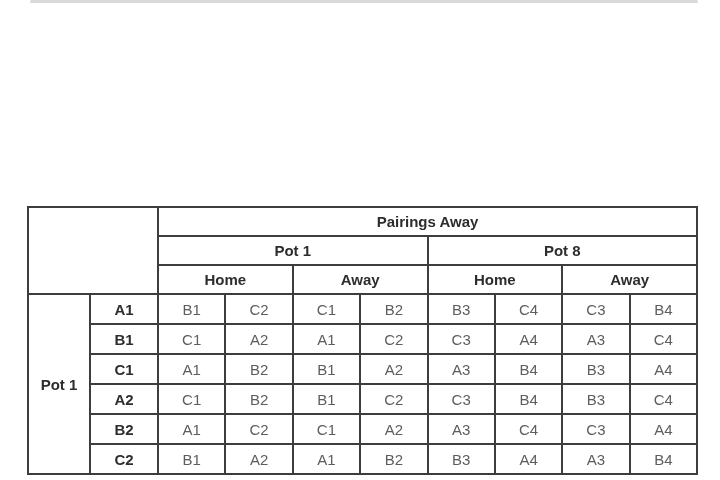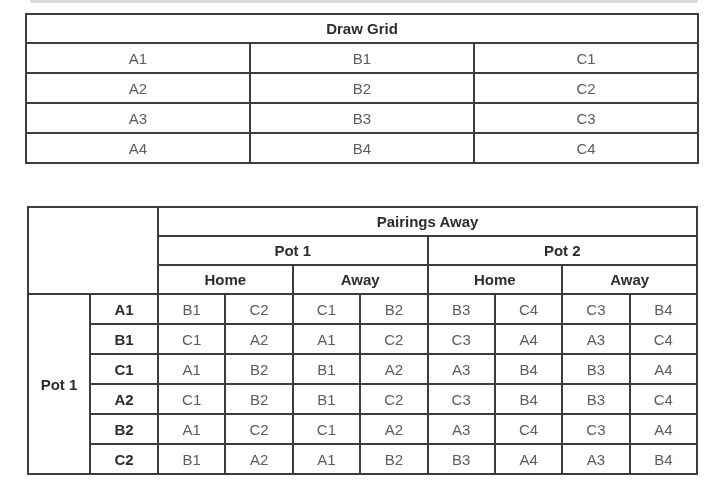--- a/index.html
+++ b/index.html
@@ -37,47 +37,20 @@
   .col-potlabel{width:62px;}
   .col-rowlabel{width:68px;}
 </style>
 </head>
 <body>
 
 <div class="stage">
 
   <div class="top-artifact"></div>
 
-  <table class="draw-grid">
-    <tbody>
-        <tr class="title-row">
-      <th colspan="3">Draw Grid</th>
-    </tr>
-    <tr class="data-row">
-      <td>A1</td>
-      <td>B1</td>
-      <td>C1</td>
-    </tr>
-    <tr class="data-row">
-      <td>A2</td>
-      <td>B2</td>
-      <td>C2</td>
-    </tr>
-    <tr class="data-row">
-      <td>A3</td>
-      <td>B3</td>
-      <td>C3</td>
-    </tr>
-    <tr class="data-row">
-      <td>A4</td>
-      <td>B4</td>
-      <td>C4</td>
-    </tr>
-  </tbody>
-    </table>
 
   <table class="pairings-grid">
     <colgroup>
       <col class="col-potlabel">
         <col class="col-rowlabel">
       <col>
         <col>
         <col>
         <col>
         <col>
@@ -85,21 +58,21 @@
         <col>
         <col>
     </colgroup>
     <tbody>
         <tr class="head-row">
       <th colspan="2" rowspan="3"></th>
       <th colspan="8">Pairings Away</th>
     </tr>
     <tr class="head-row">
       <th colspan="4">Pot 1</th>
-      <th colspan="4">Pot 2</th>
+      <th colspan="4">Pot 8</th>
     </tr>
     <tr class="head-row">
       <th colspan="2">Home</th>
       <th colspan="2">Away</th>
       <th colspan="2">Home</th>
       <th colspan="2">Away</th>
     </tr>
     <tr class="data-row">
       <th rowspan="6">Pot 1</th>
       <th>A1</th>

